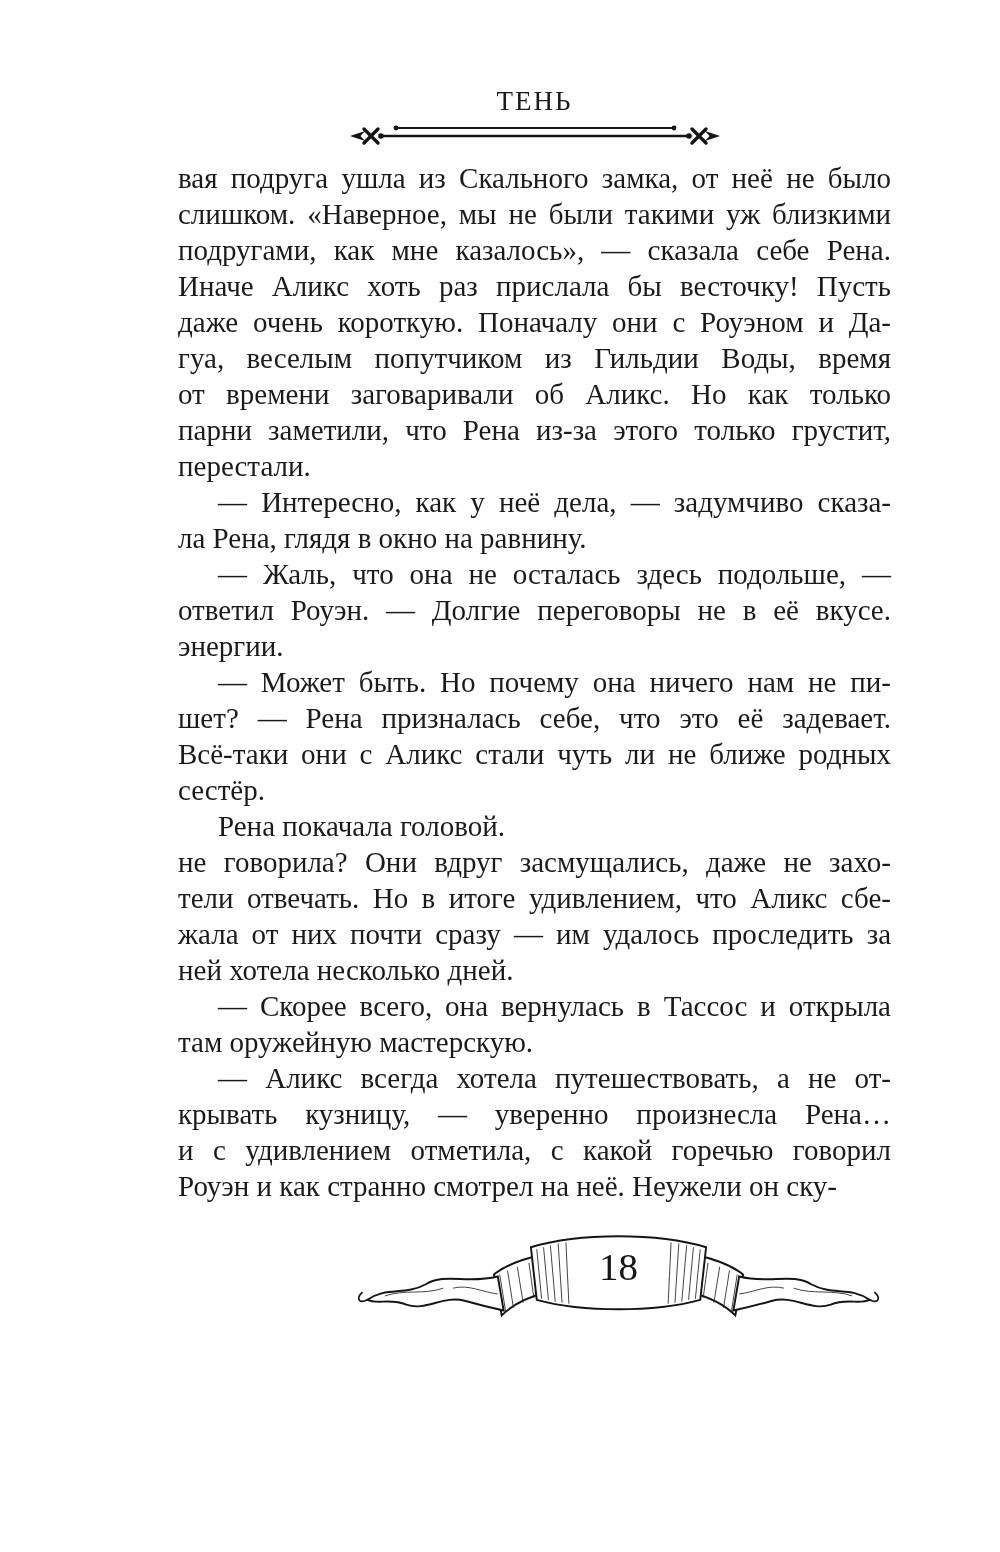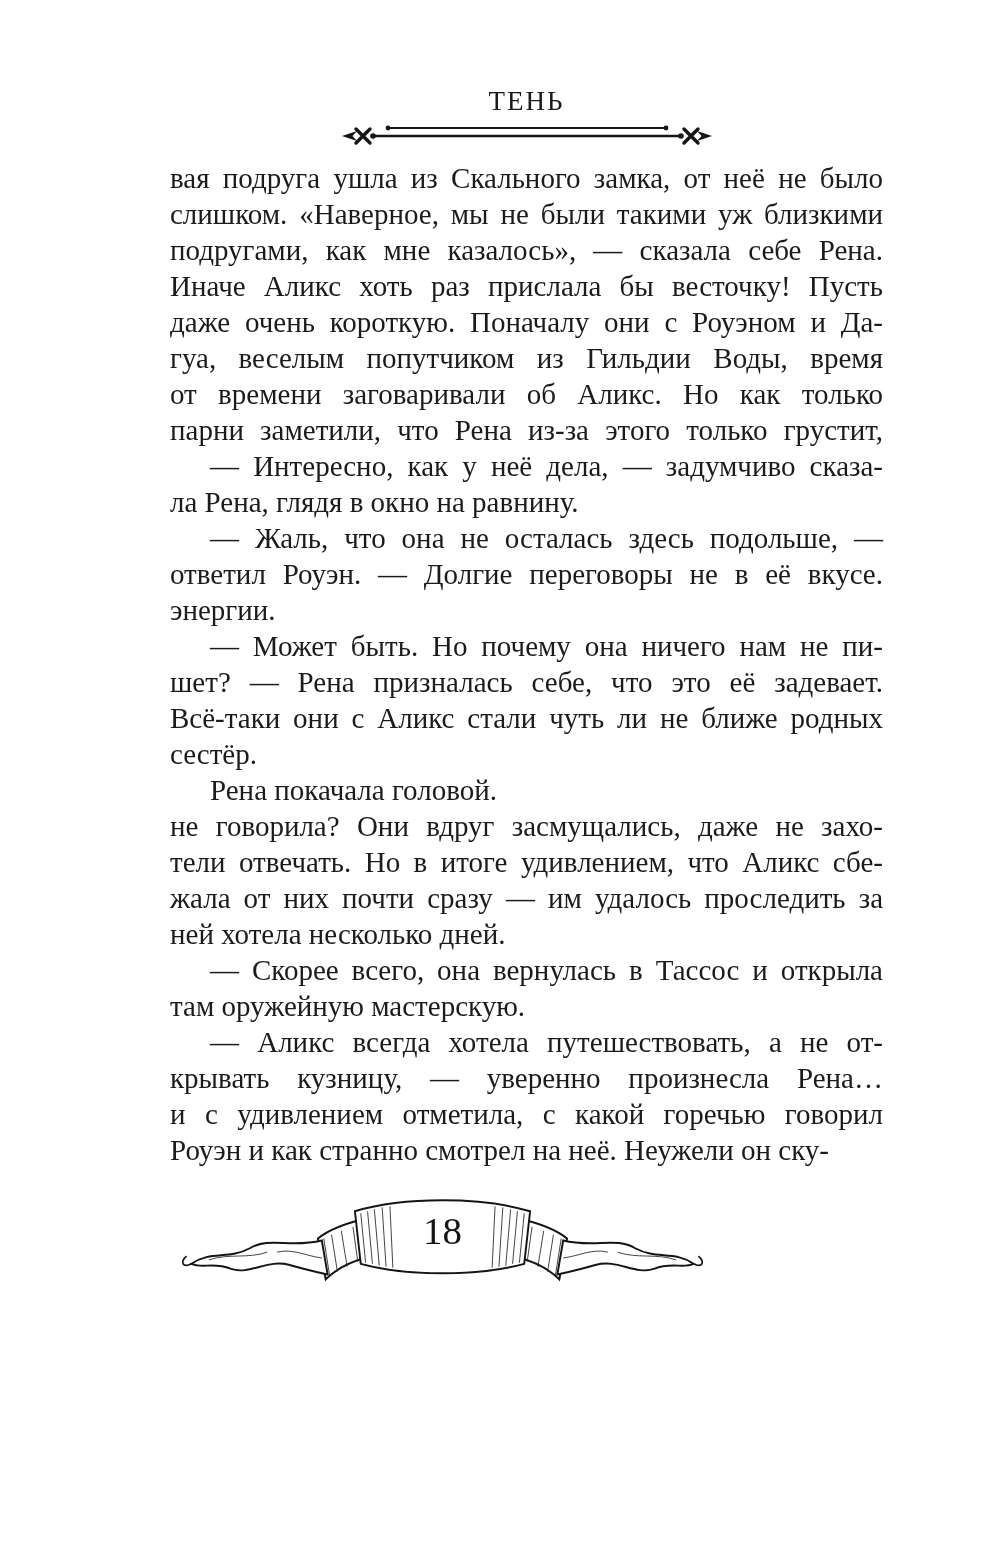--- a/index.html
+++ b/index.html
@@ -10,21 +10,21 @@
     width: 1000px;
     height: 1552px;
     background: #ffffff;
     position: relative;
     font-family: "Liberation Serif", serif;
     color: #1b1b1b;
     overflow: hidden;
   }
   .content {
     position: absolute;
-    left: 170px;
+    left: 178px;
     top: 0;
     width: 713px;
   }
   .chapter-title {
     margin-top: 84px;
     text-align: center;
     font-size: 27px;
     line-height: 34px;
     letter-spacing: 2px;
     font-weight: normal;
@@ -46,21 +46,21 @@
     white-space: normal;
   }
   .line.last {
     text-align-last: left;
   }
   .line.indent {
     text-indent: 40px;
   }
   .ribbon-wrap {
     margin-top: 14px;
-    text-align: left;
+    text-align: right;
   }
   svg { display: inline-block; vertical-align: top; }
 </style>
 </head>
 <body>
 
 <div class="content">
 
   <div class="chapter-title">ТЕНЬ</div>
 
@@ -87,20 +87,21 @@
 
   <div class="body-text">
       <div class="line">вая подруга ушла из Скального замка, от неё не было</div>
       <div class="line">слишком. «Наверное, мы не были такими уж близкими</div>
       <div class="line">подругами, как мне казалось», — сказала себе Рена.</div>
       <div class="line">Иначе Аликс хоть раз прислала бы весточку! Пусть</div>
       <div class="line">даже очень короткую. Поначалу они с Роуэном и Да-</div>
       <div class="line">гуа, веселым попутчиком из Гильдии Воды, время</div>
       <div class="line">от времени заговаривали об Аликс. Но как только</div>
       <div class="line">парни заметили, что Рена из-за этого только грустит,</div>
+      <div class="line last">перестали.</div>
       <div class="line indent">— Интересно, как у неё дела, — задумчиво сказа-</div>
       <div class="line last">ла Рена, глядя в окно на равнину.</div>
       <div class="line indent">— Жаль, что она не осталась здесь подольше, —</div>
       <div class="line">ответил Роуэн. — Долгие переговоры не в её вкусе.</div>
       <div class="line last">энергии.</div>
       <div class="line indent">— Может быть. Но почему она ничего нам не пи-</div>
       <div class="line">шет? — Рена призналась себе, что это её задевает.</div>
       <div class="line">Всё-таки они с Аликс стали чуть ли не ближе родных</div>
       <div class="line last">сестёр.</div>
       <div class="line last indent">Рена покачала головой.</div>

